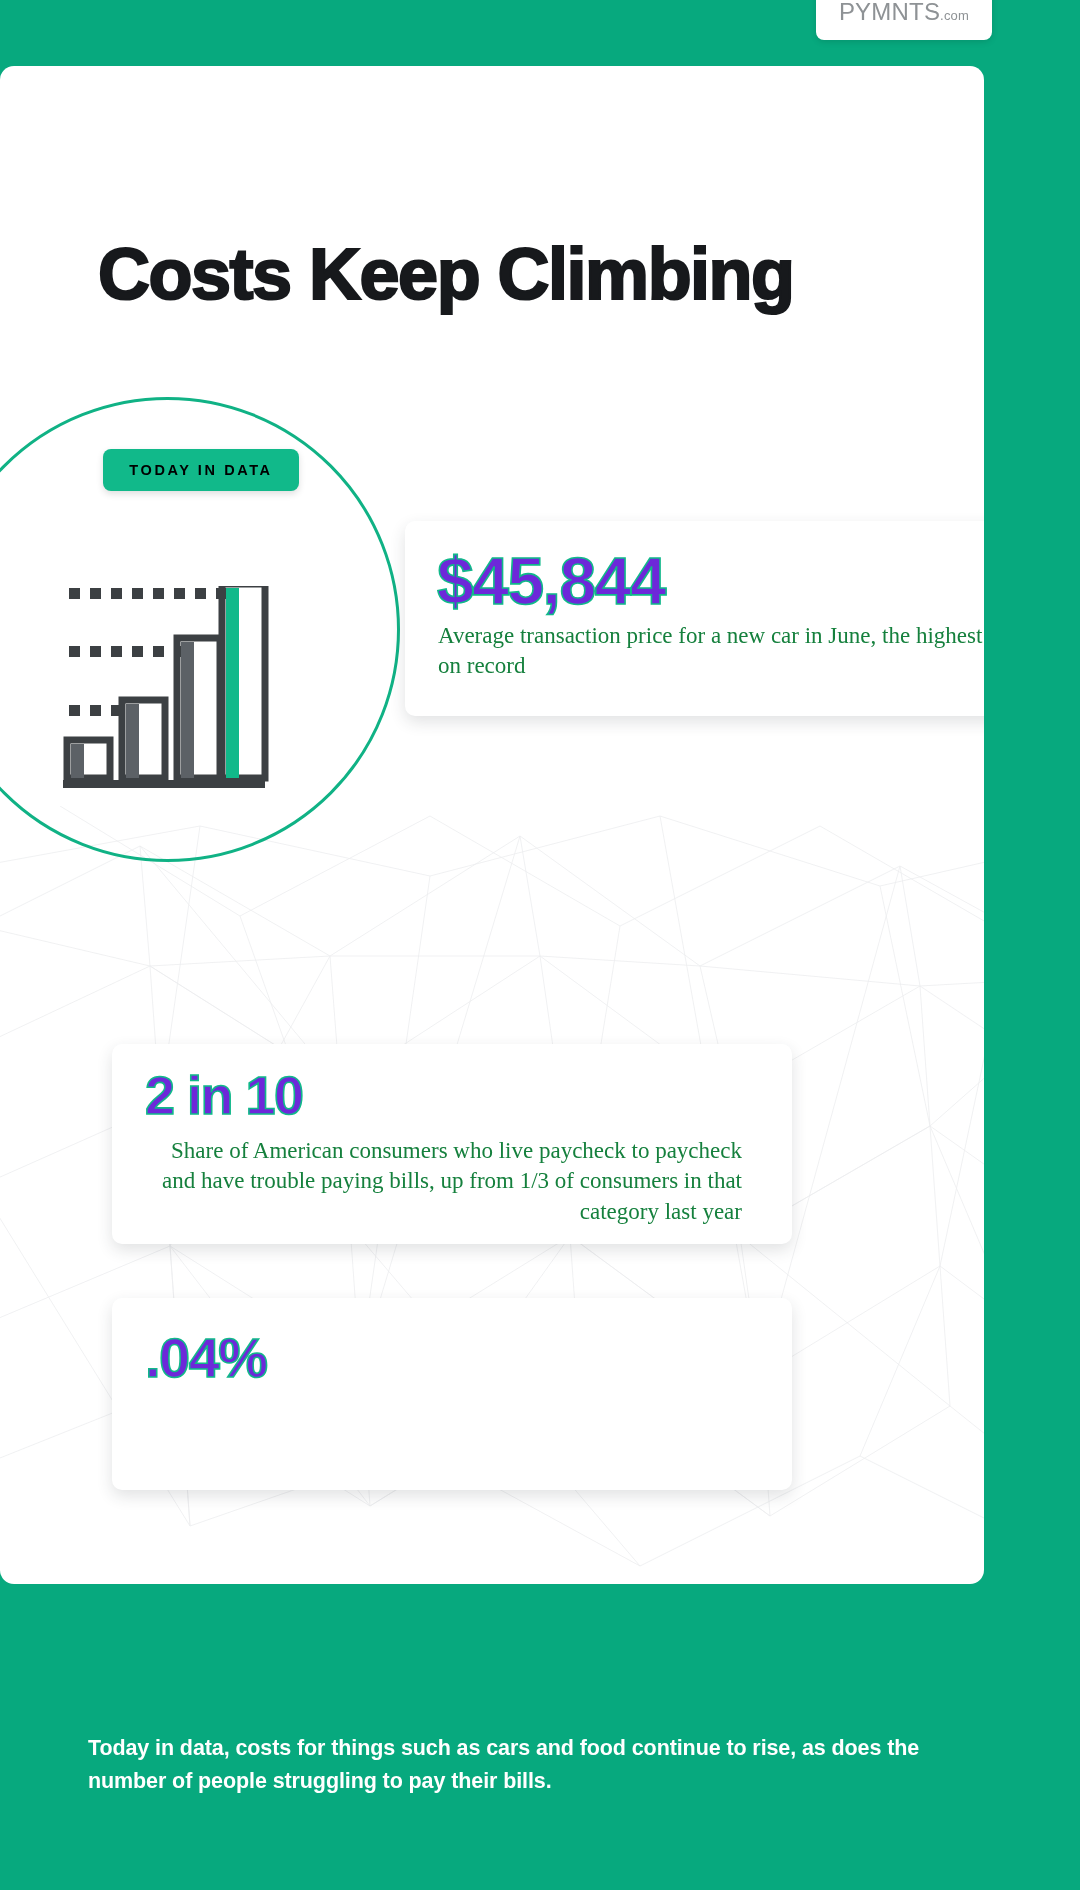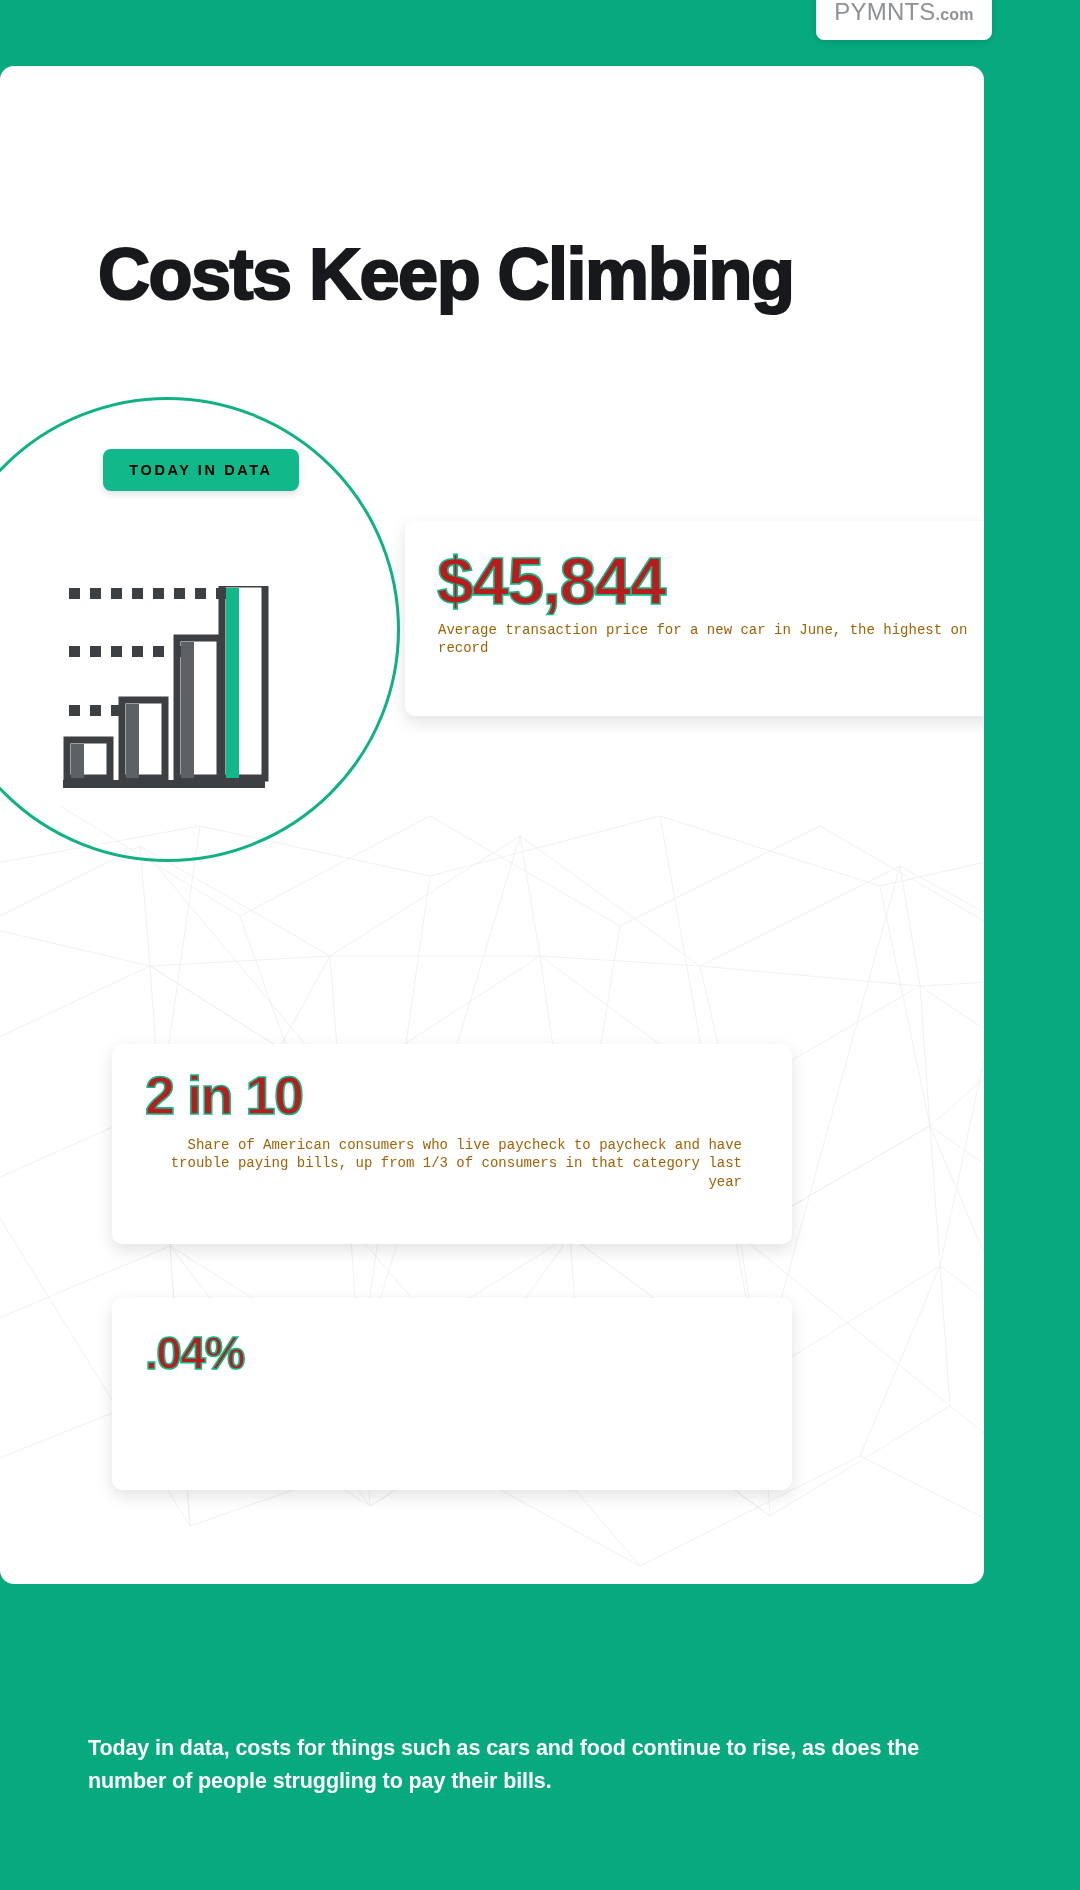--- a/index.html
+++ b/index.html
@@ -22,21 +22,21 @@
     background:#ffffff;
     border-radius:8px;
     box-shadow:0 2px 6px rgba(0,0,0,.12);
     display:flex; align-items:center; justify-content:center;
   }
   .logo-text{
     font-size:24px; color:#8e9295; letter-spacing:.2px;
     font-family:"Liberation Sans", sans-serif; font-weight:400;
     white-space:nowrap;
   }
-  .logo-text .dotcom{ font-size:16px;font-weight:bold; }
+  .logo-text .dotcom{ font-size:13px; }
 
   
   .panel{
     position:absolute; left:0; top:66px;
     width:984px; height:1518px;
     background:#ffffff;
     border-radius:14px;
     overflow:hidden;
   }
   
@@ -76,44 +76,44 @@
   .chart-icon{ position:absolute; left:55px; top:520px; }
 
   
   .card{
     position:absolute;
     background:#ffffff;
     border-radius:10px;
     box-shadow:0 6px 16px rgba(40,50,60,.14);
   }
   .card .num{
-    color:#b91c1c; font-weight:bold;
+    color:#6d28d9; font-weight:bold;
     letter-spacing:-1.5px; line-height:1;
     font-family:"Liberation Sans", sans-serif;
     -webkit-text-stroke:1.6px #11b98a;
   }
   .card .desc{
-    color:#a16207; font-size:14px; line-height:1.32;
-    font-family:Liberation Mono, monospace;
+    color:#15803d; font-size:23px; line-height:1.32;
+    font-family:Liberation Serif, serif;
   }
 
   #card-price{ left:405px; top:455px; width:628px; height:195px; }
   #card-price .num{ position:absolute; left:32px; top:27px; font-size:66px; }
   #card-price .desc{ position:absolute; left:33px; top:100px; width:560px; }
 
   #card-food{ left:350px; top:712px; width:683px; height:200px; }
   #card-food .num{ position:absolute; left:32px; top:36px; font-size:54px; }
   #card-food .desc{ position:absolute; left:33px; top:102px; width:630px; }
 
   #card-paycheck{ left:112px; top:978px; width:680px; height:200px; }
   #card-paycheck .num{ position:absolute; left:33px; top:24px; font-size:54px; }
   #card-paycheck .desc{ position:absolute; left:30px; top:92px; width:600px;text-align:right; }
 
   #card-spend{ left:112px; top:1232px; width:680px; height:192px; }
-  #card-spend .num{ position:absolute; left:33px; top:32px; font-size:46px; }
+  #card-spend .num{ position:absolute; left:33px; top:32px; font-size:56px; }
   #card-spend .desc{ position:absolute; left:34px; top:102px; width:600px; }
 
   
   .footer{
     position:absolute; left:0; top:1584px; width:1080px; height:306px;
     background:#07a97e;
     margin-top:24px;
   }
   .footer-text{
     position:absolute; left:88px; top:124px; width:860px;

